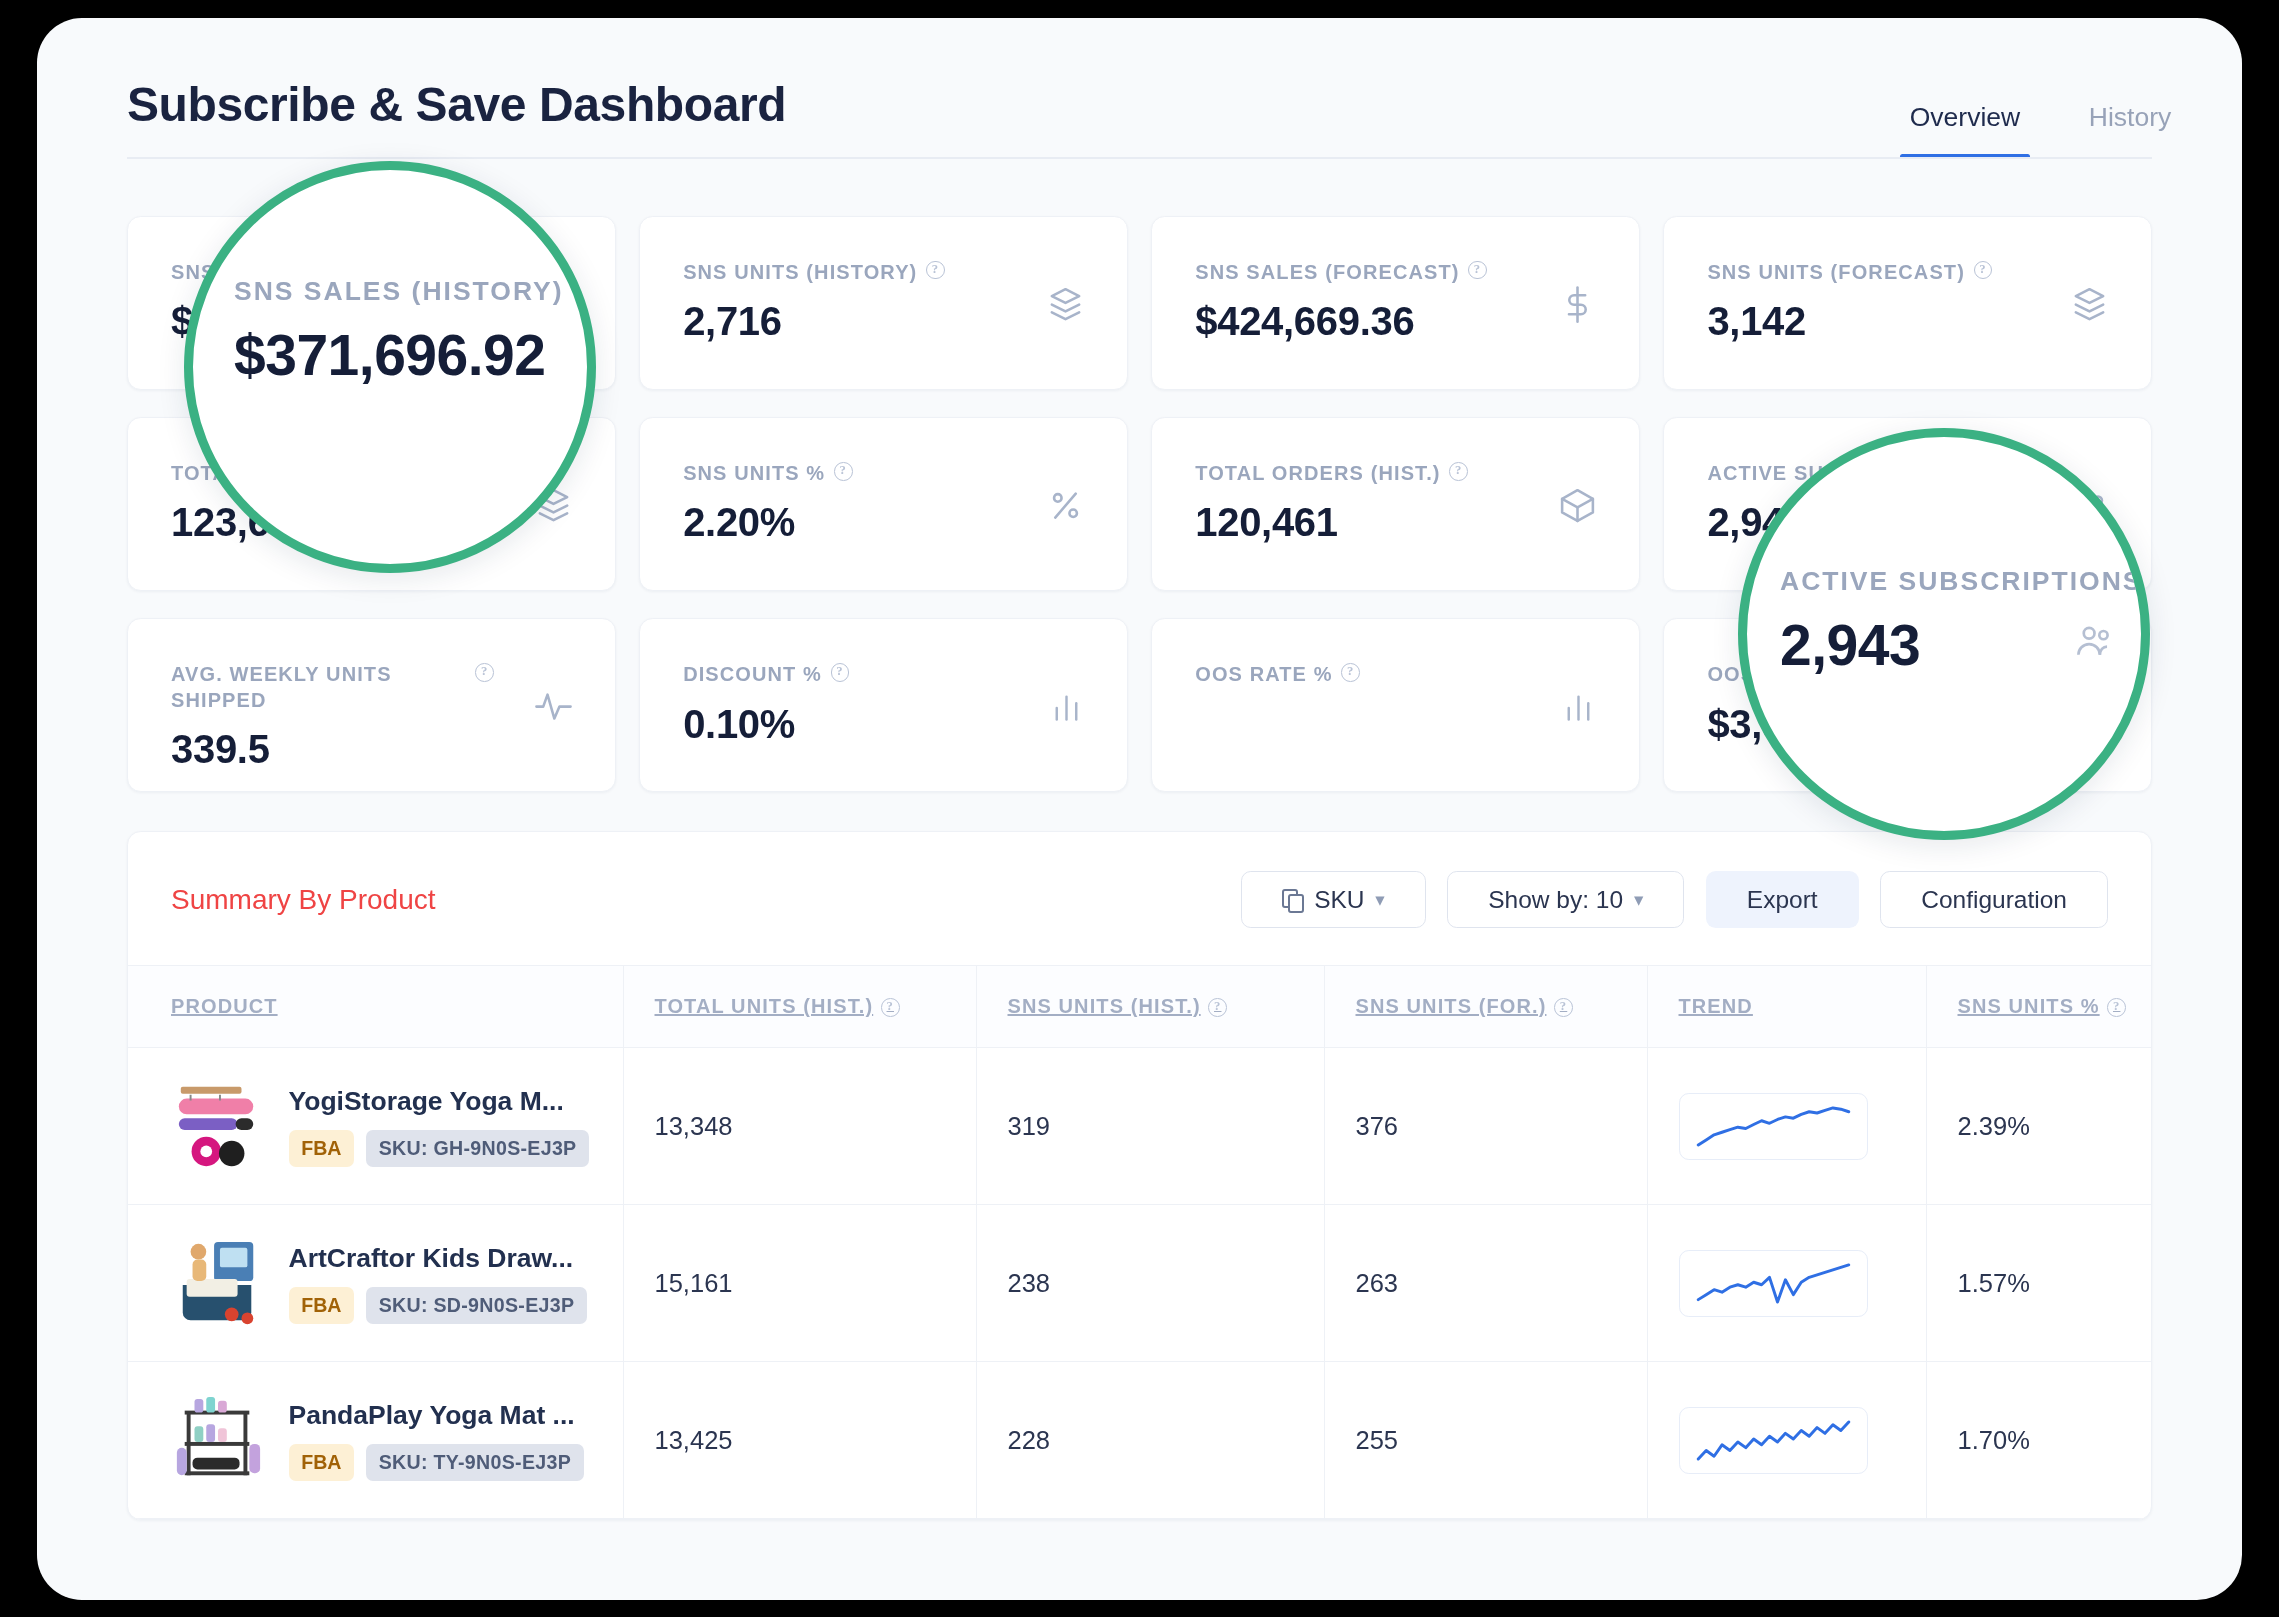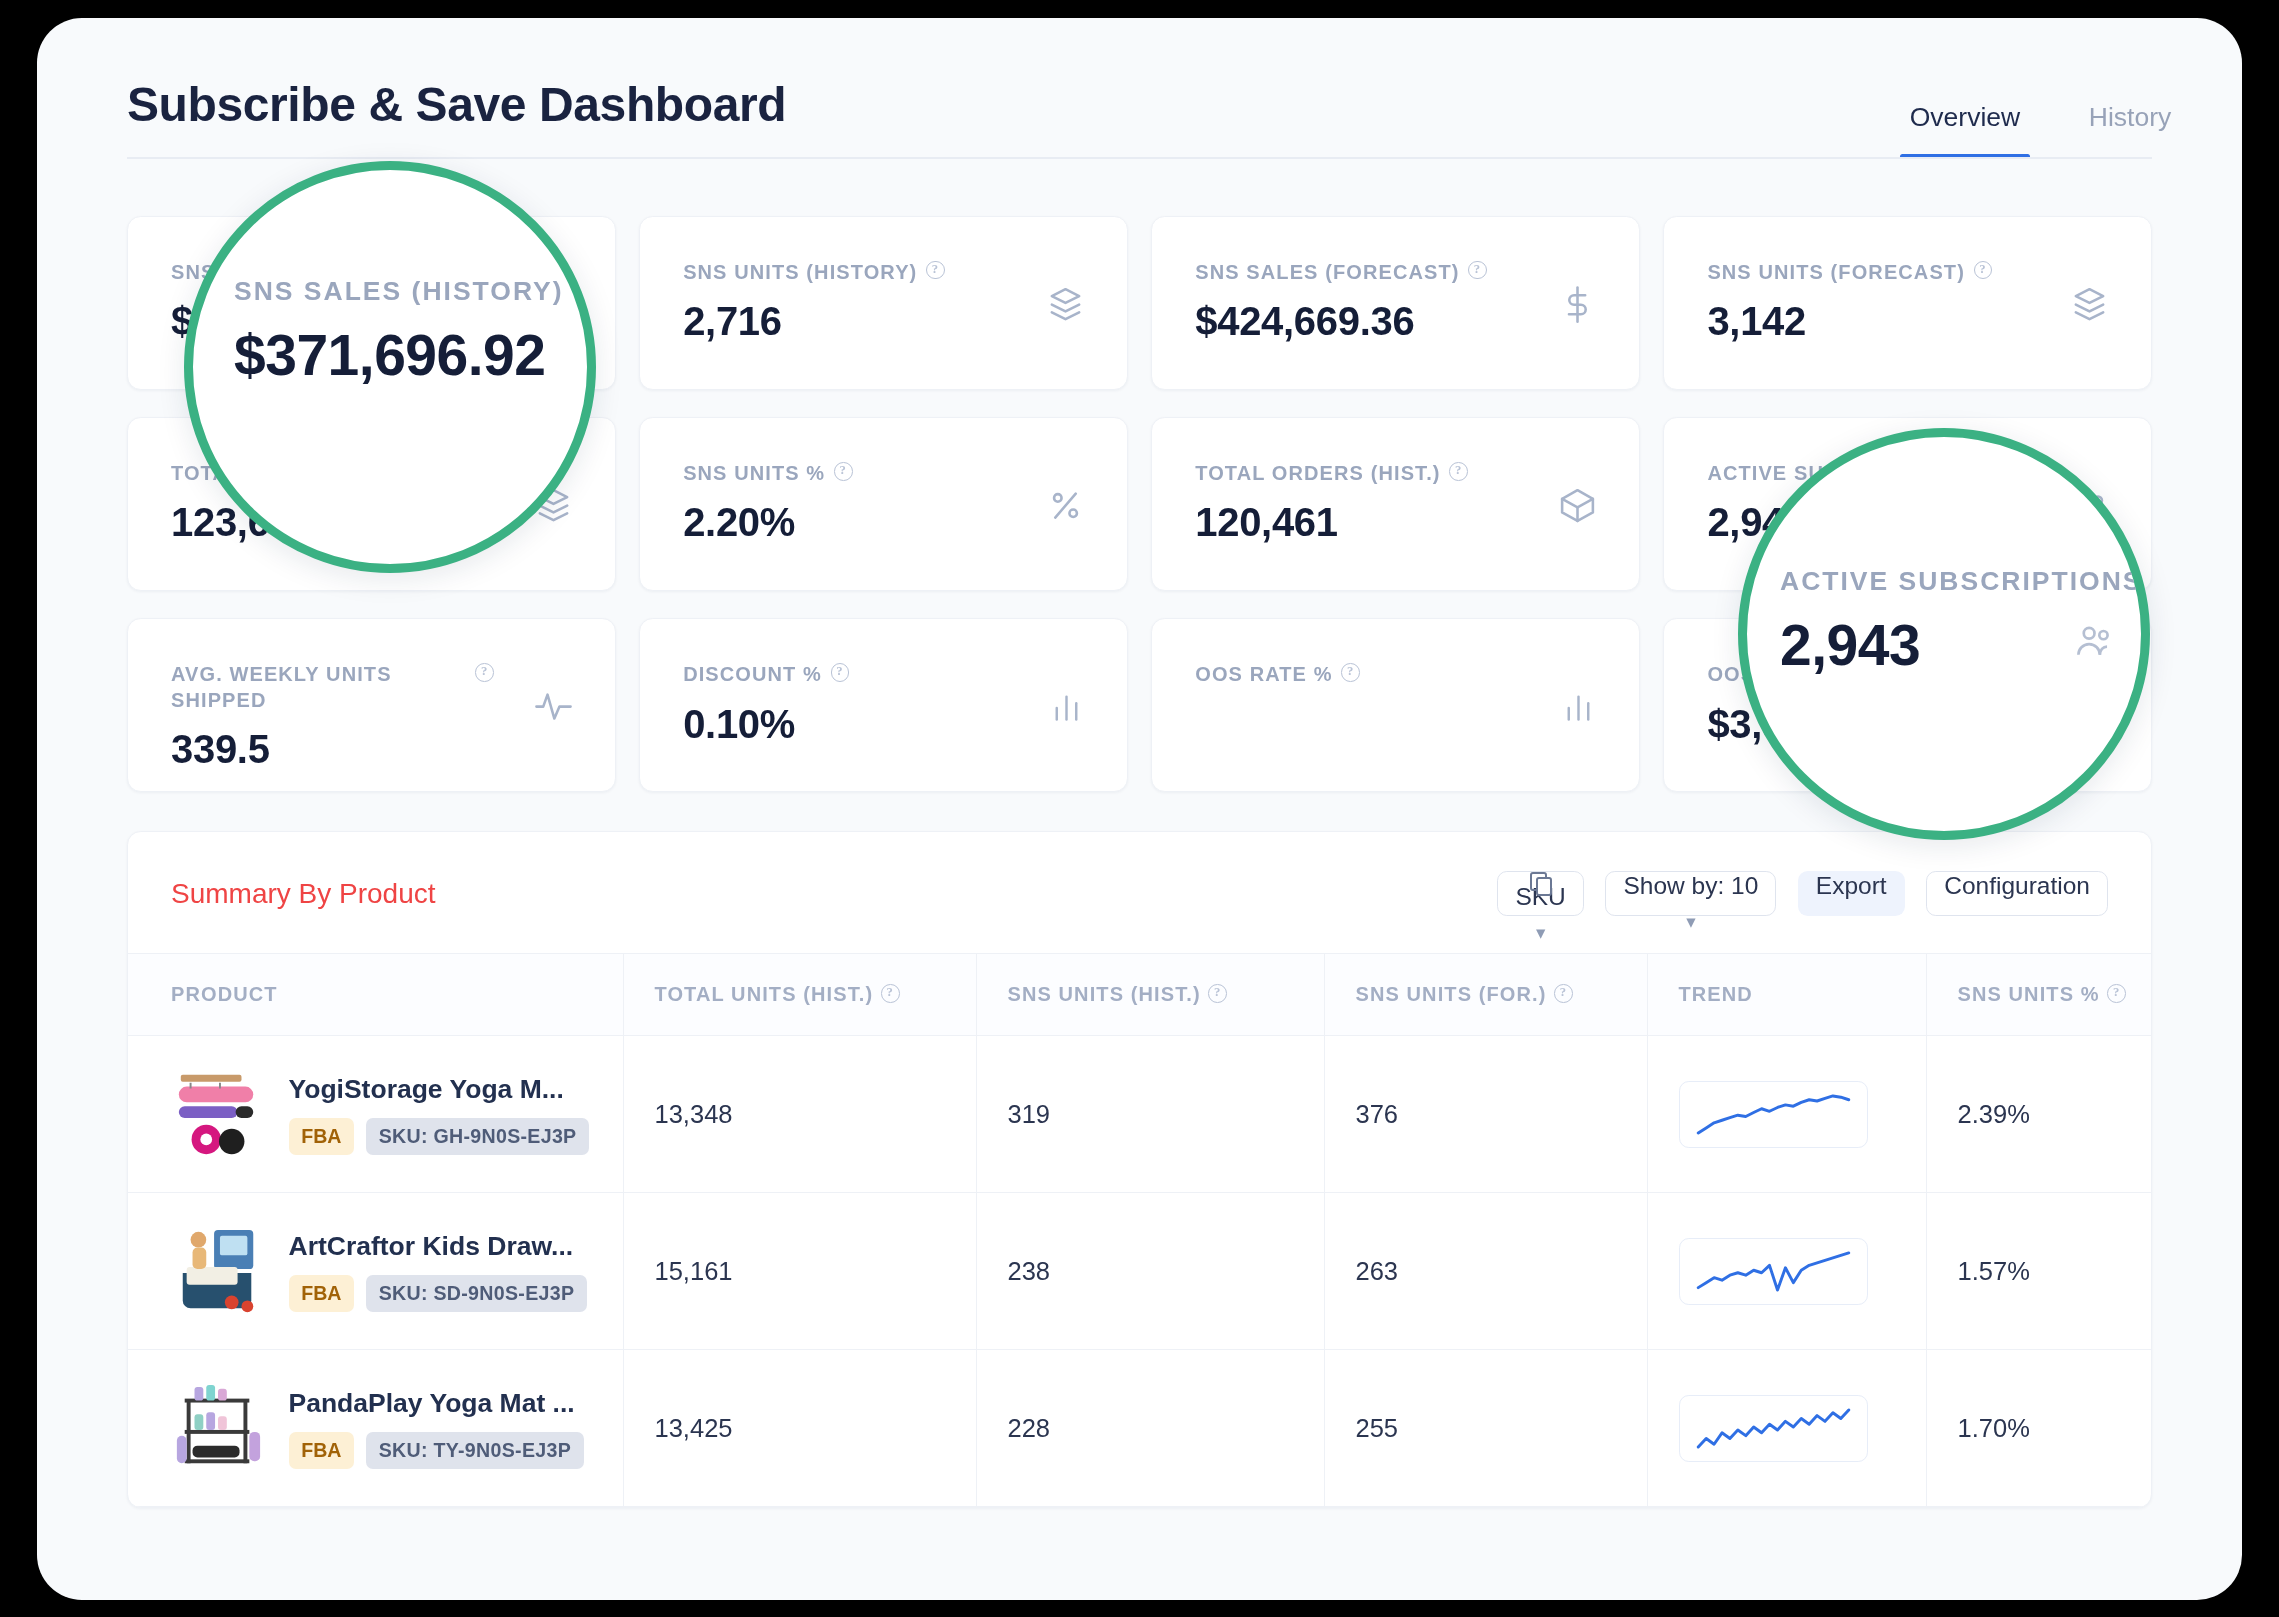--- a/index.html
+++ b/index.html
@@ -94,24 +94,24 @@
     overflow: hidden;
   }
   .panel-head {
     display: flex; align-items: center; justify-content: space-between;
     padding: 39px 43px 37px 43px;
   }
   .panel-title { font-size: 28px; color: #ef4444; }
   .panel-tools { display: flex; align-items: center; gap: 21.6px; }
   .btn {
     display: flex; align-items: center; gap: 10.8px;
-    height: 45px; padding: 0 17px;
+    height: 57px; padding: 0 40px;
     border: 1.5px solid #dfe4ee; border-radius: 9.8px;
     background: #ffffff; color: #2b3550; font-size: 24.5px;
-    cursor: pointer; white-space: nowrap; flex-direction: column;
+    cursor: pointer; white-space: nowrap;
   }
   .btn.filled { background: #eef3fd; border-color: transparent; color: #2b3550; }
   .chev { color: #8f9cb5; font-size: 18.6px; }
   .copy-ico { display: inline-block; width: 21.6px; height: 21.6px; position: relative; }
   .copy-ico::before, .copy-ico::after {
     content: ""; position: absolute; border: 2px solid #6b7894; border-radius: 2.9px;
   }
   .copy-ico::before { left: 0; top: 0; width: 12.7px; height: 14.7px; }
   .copy-ico::after { left: 5.9px; top: 4.9px; width: 12.7px; height: 14.7px; background: #fff; }
 
@@ -121,21 +121,21 @@
     text-align: left;
     font-size: 20px; font-weight: 700; letter-spacing: 1.1px;
     color: #a3aec4; text-transform: uppercase;
     padding: 29px 0 29px 0;
     border-top: 1.5px solid #eef1f6;
     border-bottom: 1.5px solid #eef1f6;
     background: #fcfdff;
     vertical-align: middle;
     white-space: nowrap;
   }
-  th .th-inner { display: flex; gap: 7.8px; }
+  th .th-inner { display: flex; align-items: center; gap: 7.8px; text-decoration: underline; }
   td { border-bottom: 1.5px solid #eef1f6; padding: 0; vertical-align: middle; }
   .col-product   { width: 495px; padding-left: 43px !important; }
   .col-total     { width: 353px; border-left: 1.5px solid #eef1f6; padding-left: 31px !important; }
   .col-snsh      { width: 348px; border-left: 1.5px solid #eef1f6; padding-left: 31px !important; margin-left: 18px; }
   .col-snsf      { width: 323px; border-left: 1.5px solid #eef1f6; padding-left: 31px !important; }
   .col-trend     { width: 279px; border-left: 1.5px solid #eef1f6; padding-left: 31px !important; }
   .col-pct       { border-left: 1.5px solid #eef1f6; padding-left: 31px !important; }
 
   tbody tr { height: 157px; }
   .prod-cell { display: flex; align-items: center; gap: 23.5px; }

